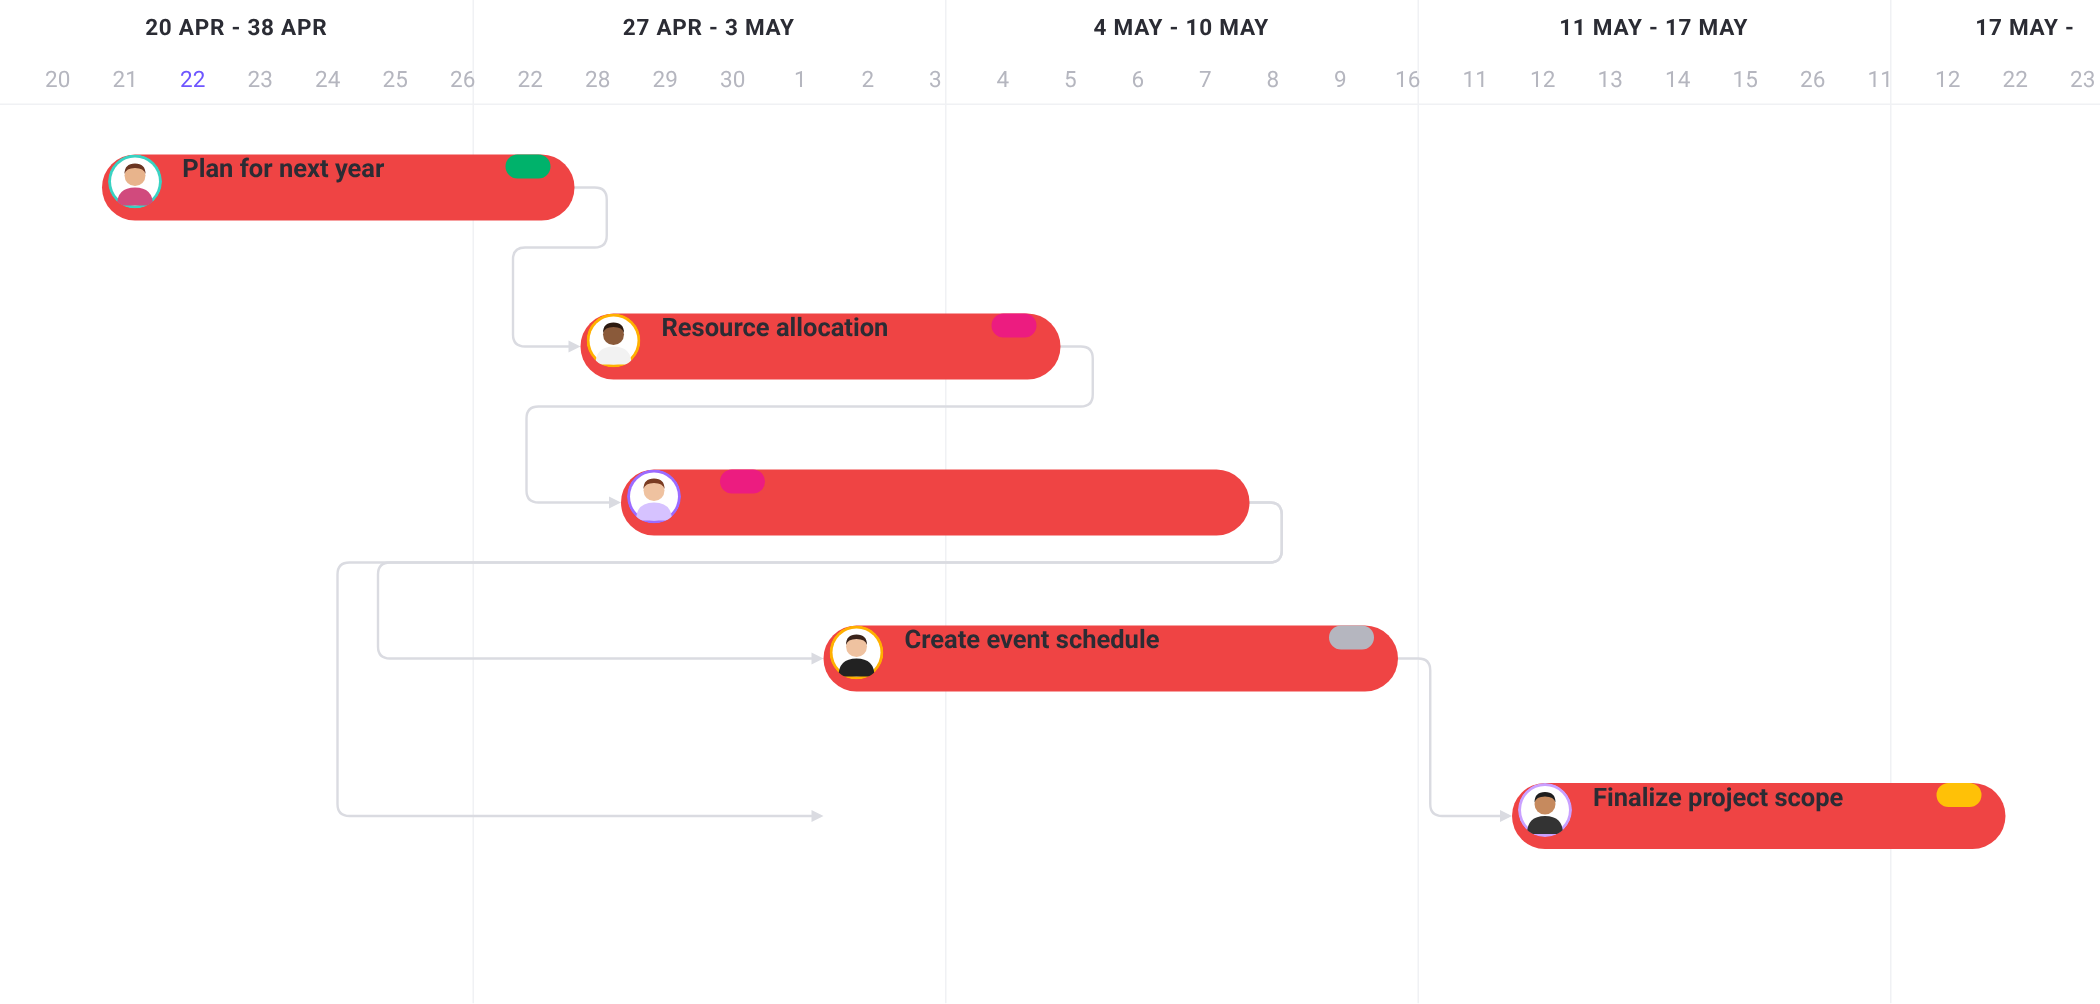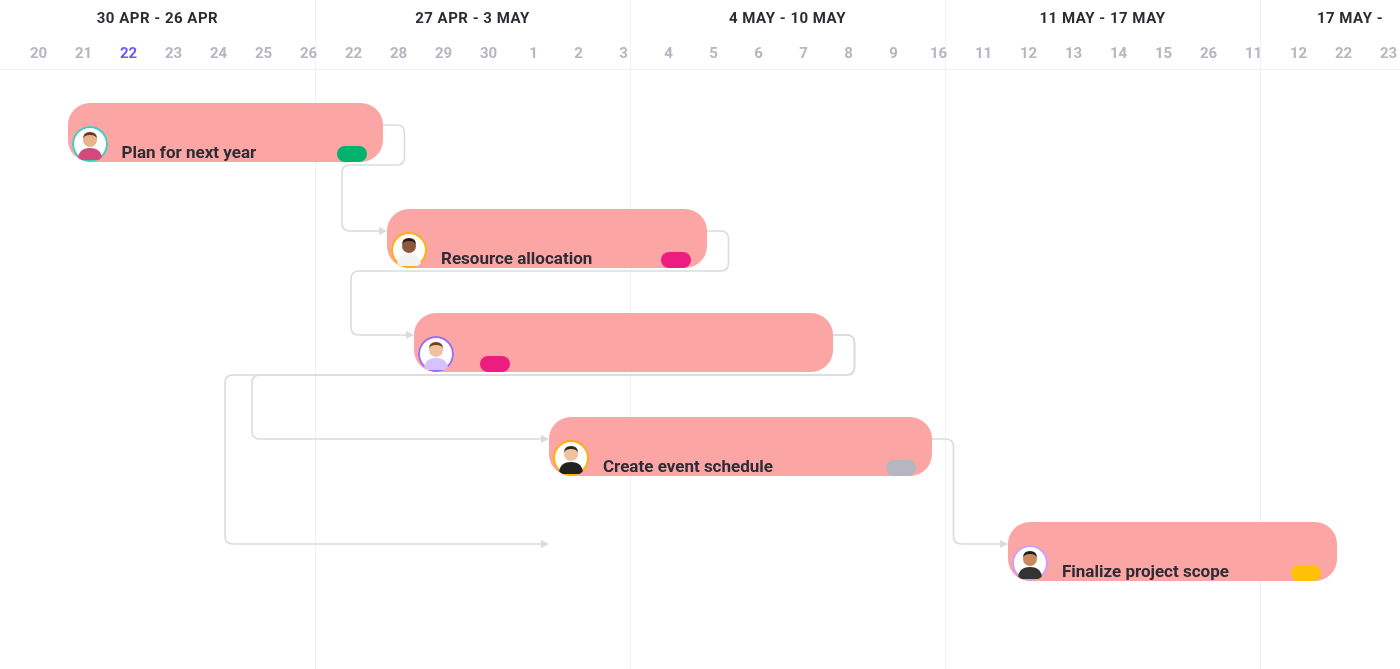--- a/index.html
+++ b/index.html
@@ -48,21 +48,21 @@
     color: #2b2c34;
     letter-spacing: 0.5px;
   }
   .day-cell {
     flex: 0 0 auto;
     width: 45px;
     display: flex;
     align-items: center;
     justify-content: center;
     font-size: 15px;
-    font-weight: 700;
+    font-weight: 400;
     color: #b5b6bf;
     padding-left: 32px;
   }
   .day-cell.today { color: #6e56ff; }
 
   
   .grid-lines {
     position: absolute;
     top: 0; bottom: 0; left: 0; right: 0;
     pointer-events: none;
@@ -78,25 +78,25 @@
     position: absolute;
     left: 0; right: 0;
     top: 69px;
     height: 1px;
     background: #f0f1f4;
   }
 
   
   .task {
     position: absolute;
-    height: 59px;
+    height: 44px;
     border-radius: 22px;
-    background: #fca5a5;
-    display: flex;
-    align-items: flex-end;
+    background: #ef4444;
+    display: flex;
+    align-items: flex-start;
     padding-left: 4px;
     padding-right: 16px;
     cursor: pointer;
   }
   .avatar {
     width: 36px;
     height: 36px;
     border-radius: 50%;
     flex: 0 0 36px;
     margin-right: 14px;
@@ -148,21 +148,21 @@
   <div class="grid-lines">
     <div class="hline-top"></div>
   <div class="vline" style="left: 315px;"></div>
       <div class="vline" style="left: 630px;"></div>
       <div class="vline" style="left: 945px;"></div>
       <div class="vline" style="left: 1260px;"></div>
     </div>
 
   <div class="header">
     <div class="week-strip">
-        <div class="week-cell" style="width: 315px;">30 APR - 26 APR</div>
+        <div class="week-cell" style="width: 315px;">20 APR - 38 APR</div>
         <div class="week-cell" style="width: 315px;">27 APR - 3 MAY</div>
         <div class="week-cell" style="width: 315px;">4 MAY - 10 MAY</div>
         <div class="week-cell" style="width: 315px;">11 MAY - 17 MAY</div>
         <div class="week-cell" style="width: 180px;">17 MAY -</div>
       </div>
     <div class="day-strip">
         <div class="day-cell">20</div>
         <div class="day-cell">21</div>
         <div class="day-cell today">22</div>
         <div class="day-cell">23</div>

